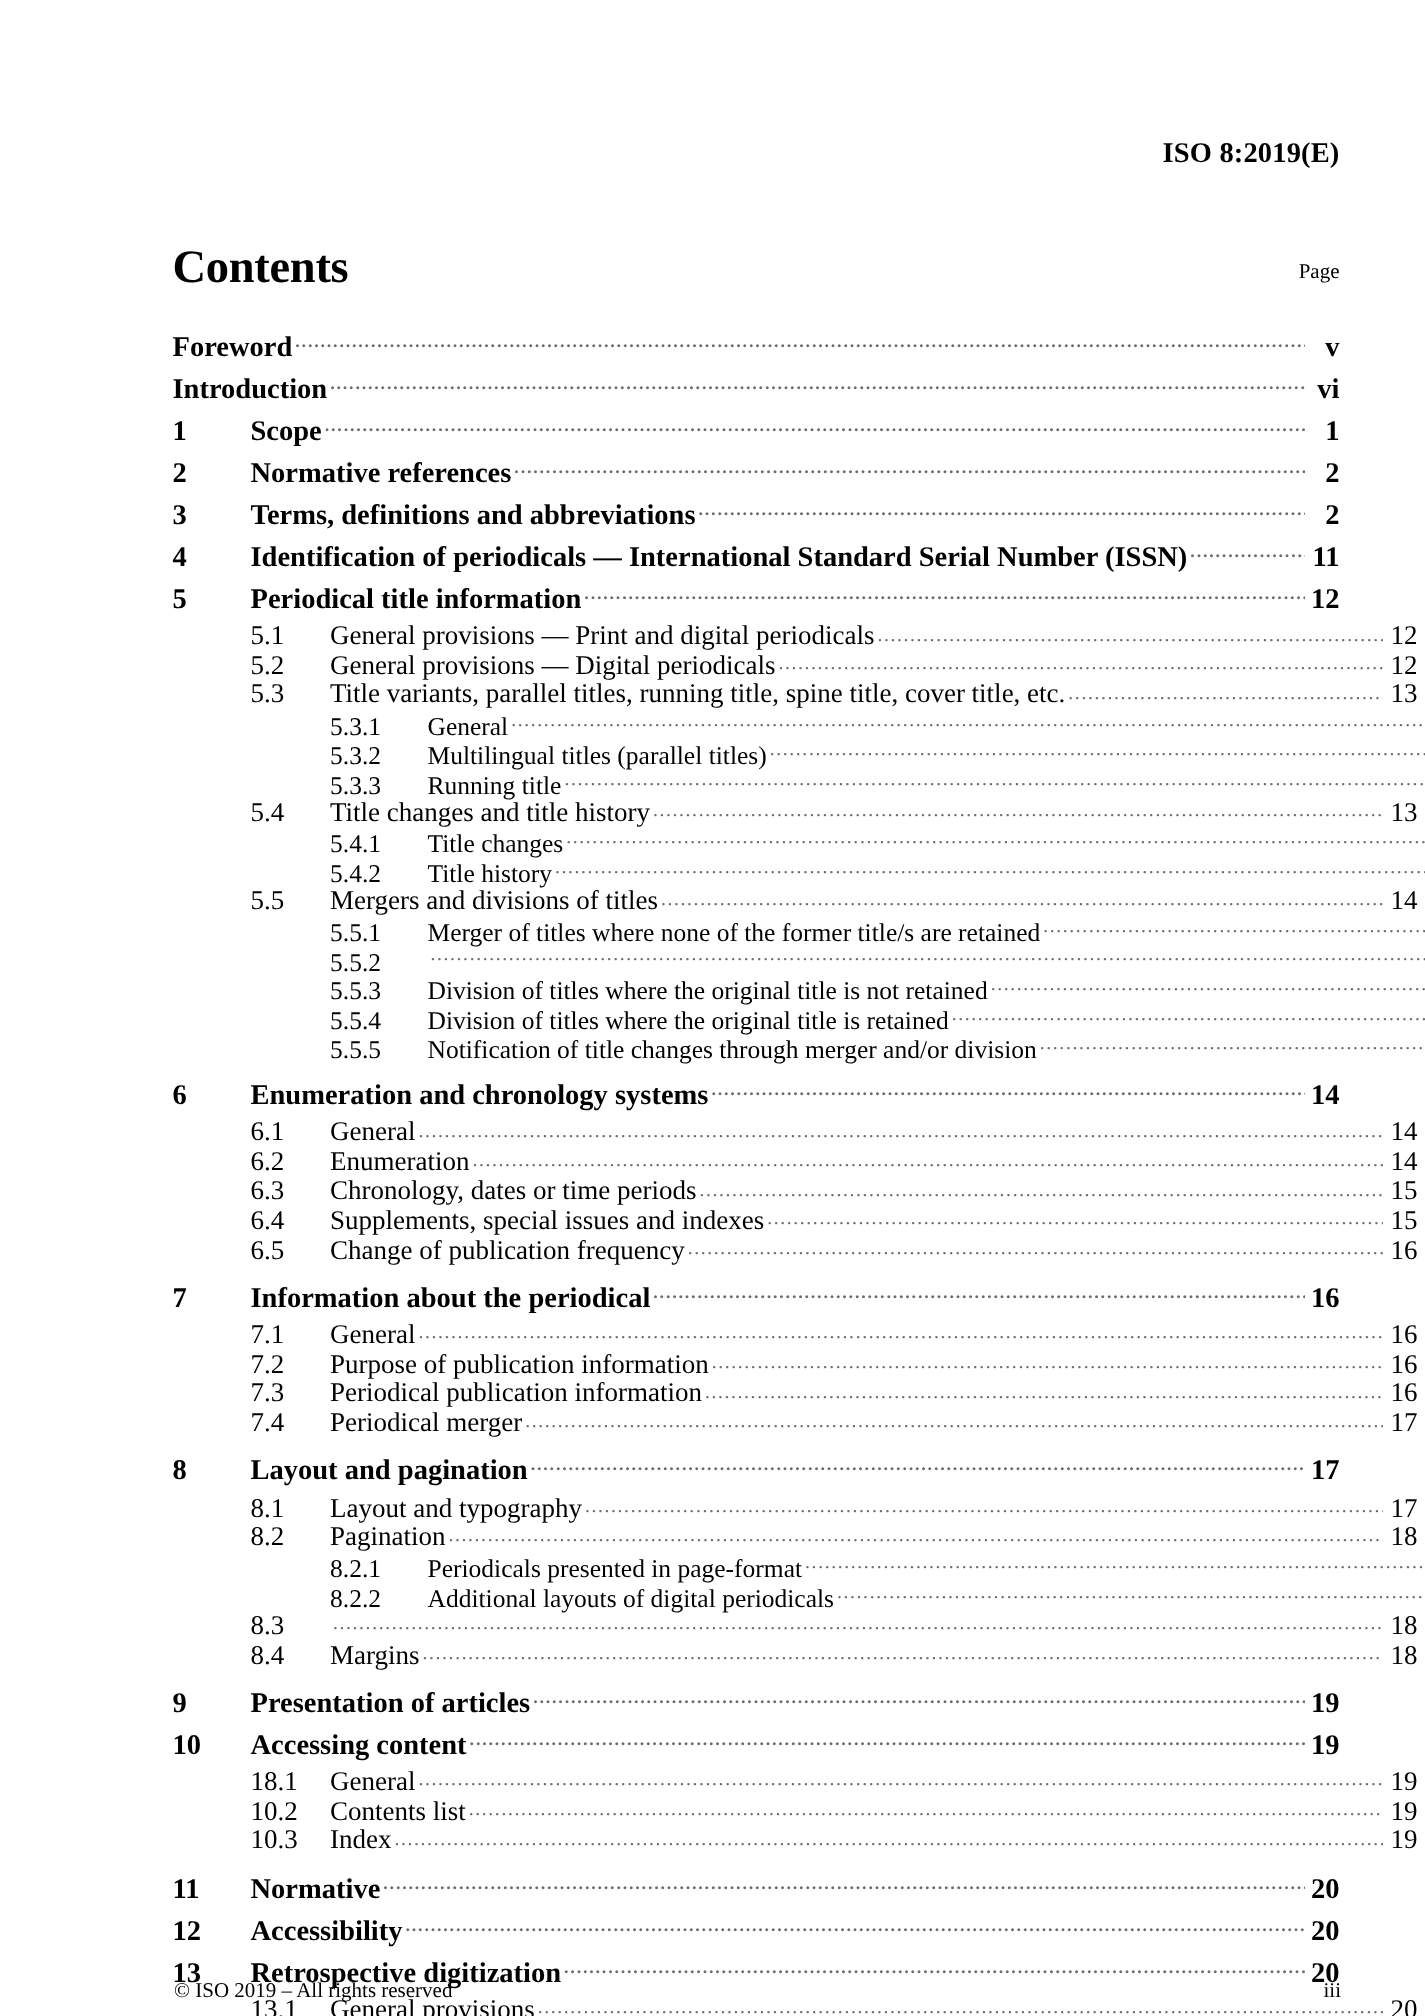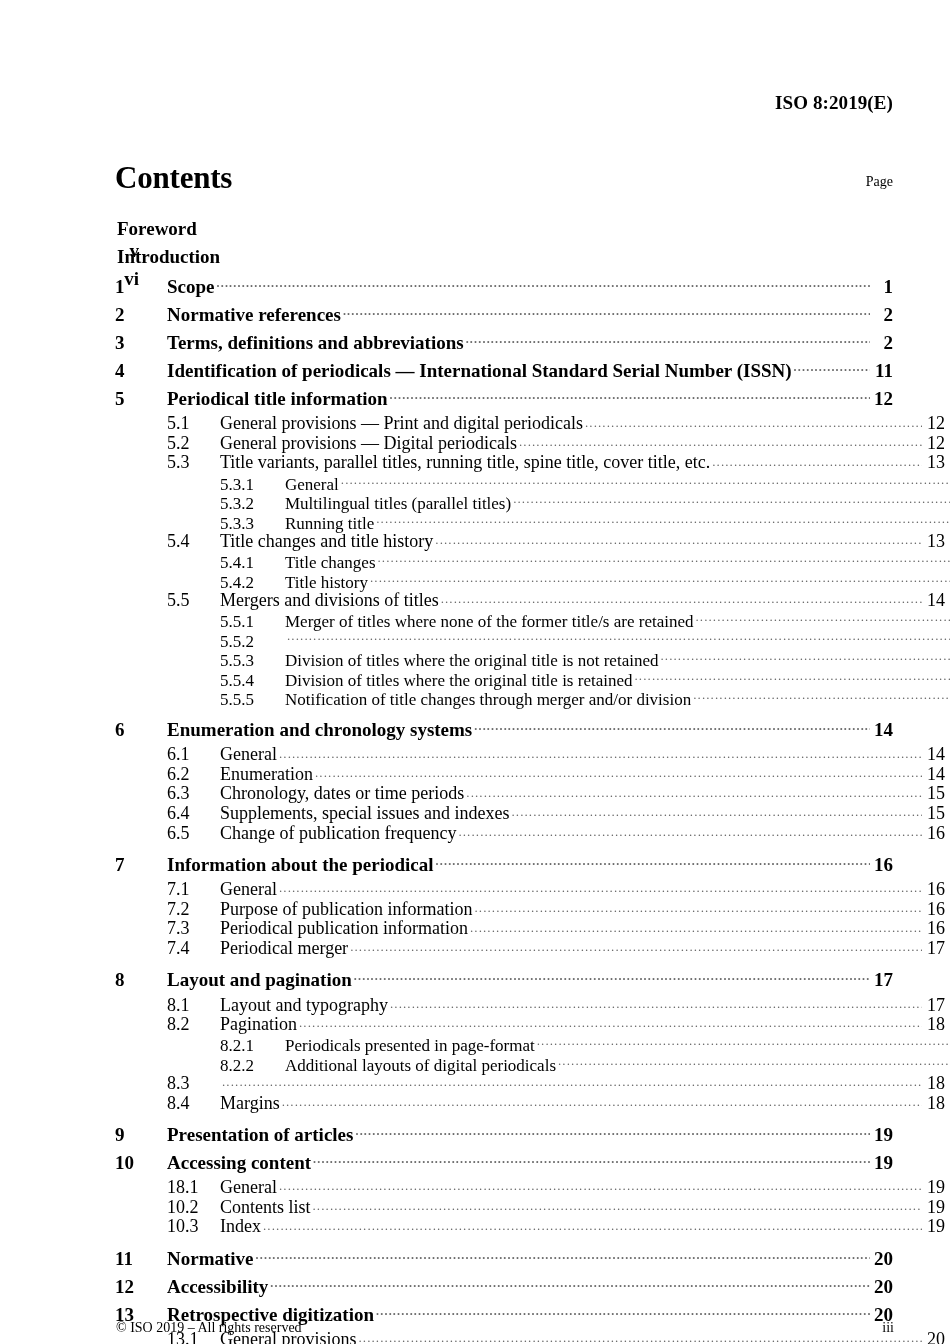--- a/index.html
+++ b/index.html
@@ -102,21 +102,20 @@
     flex: 0 0 auto;
     text-align: right;
     min-width: 22px;
   }
 
   
   .lvl0 {
     font-size: 19px;
     font-weight: bold;
     height: 28px;
-    flex-direction: column;
   }
   .lvl0 .toc-num { width: 0; }
   .lvl0 .toc-dots::after { font-size: 12px; letter-spacing: 1.2px; }
 
   
   .lvl1 {
     font-size: 19px;
     font-weight: bold;
     height: 28px;
   }

